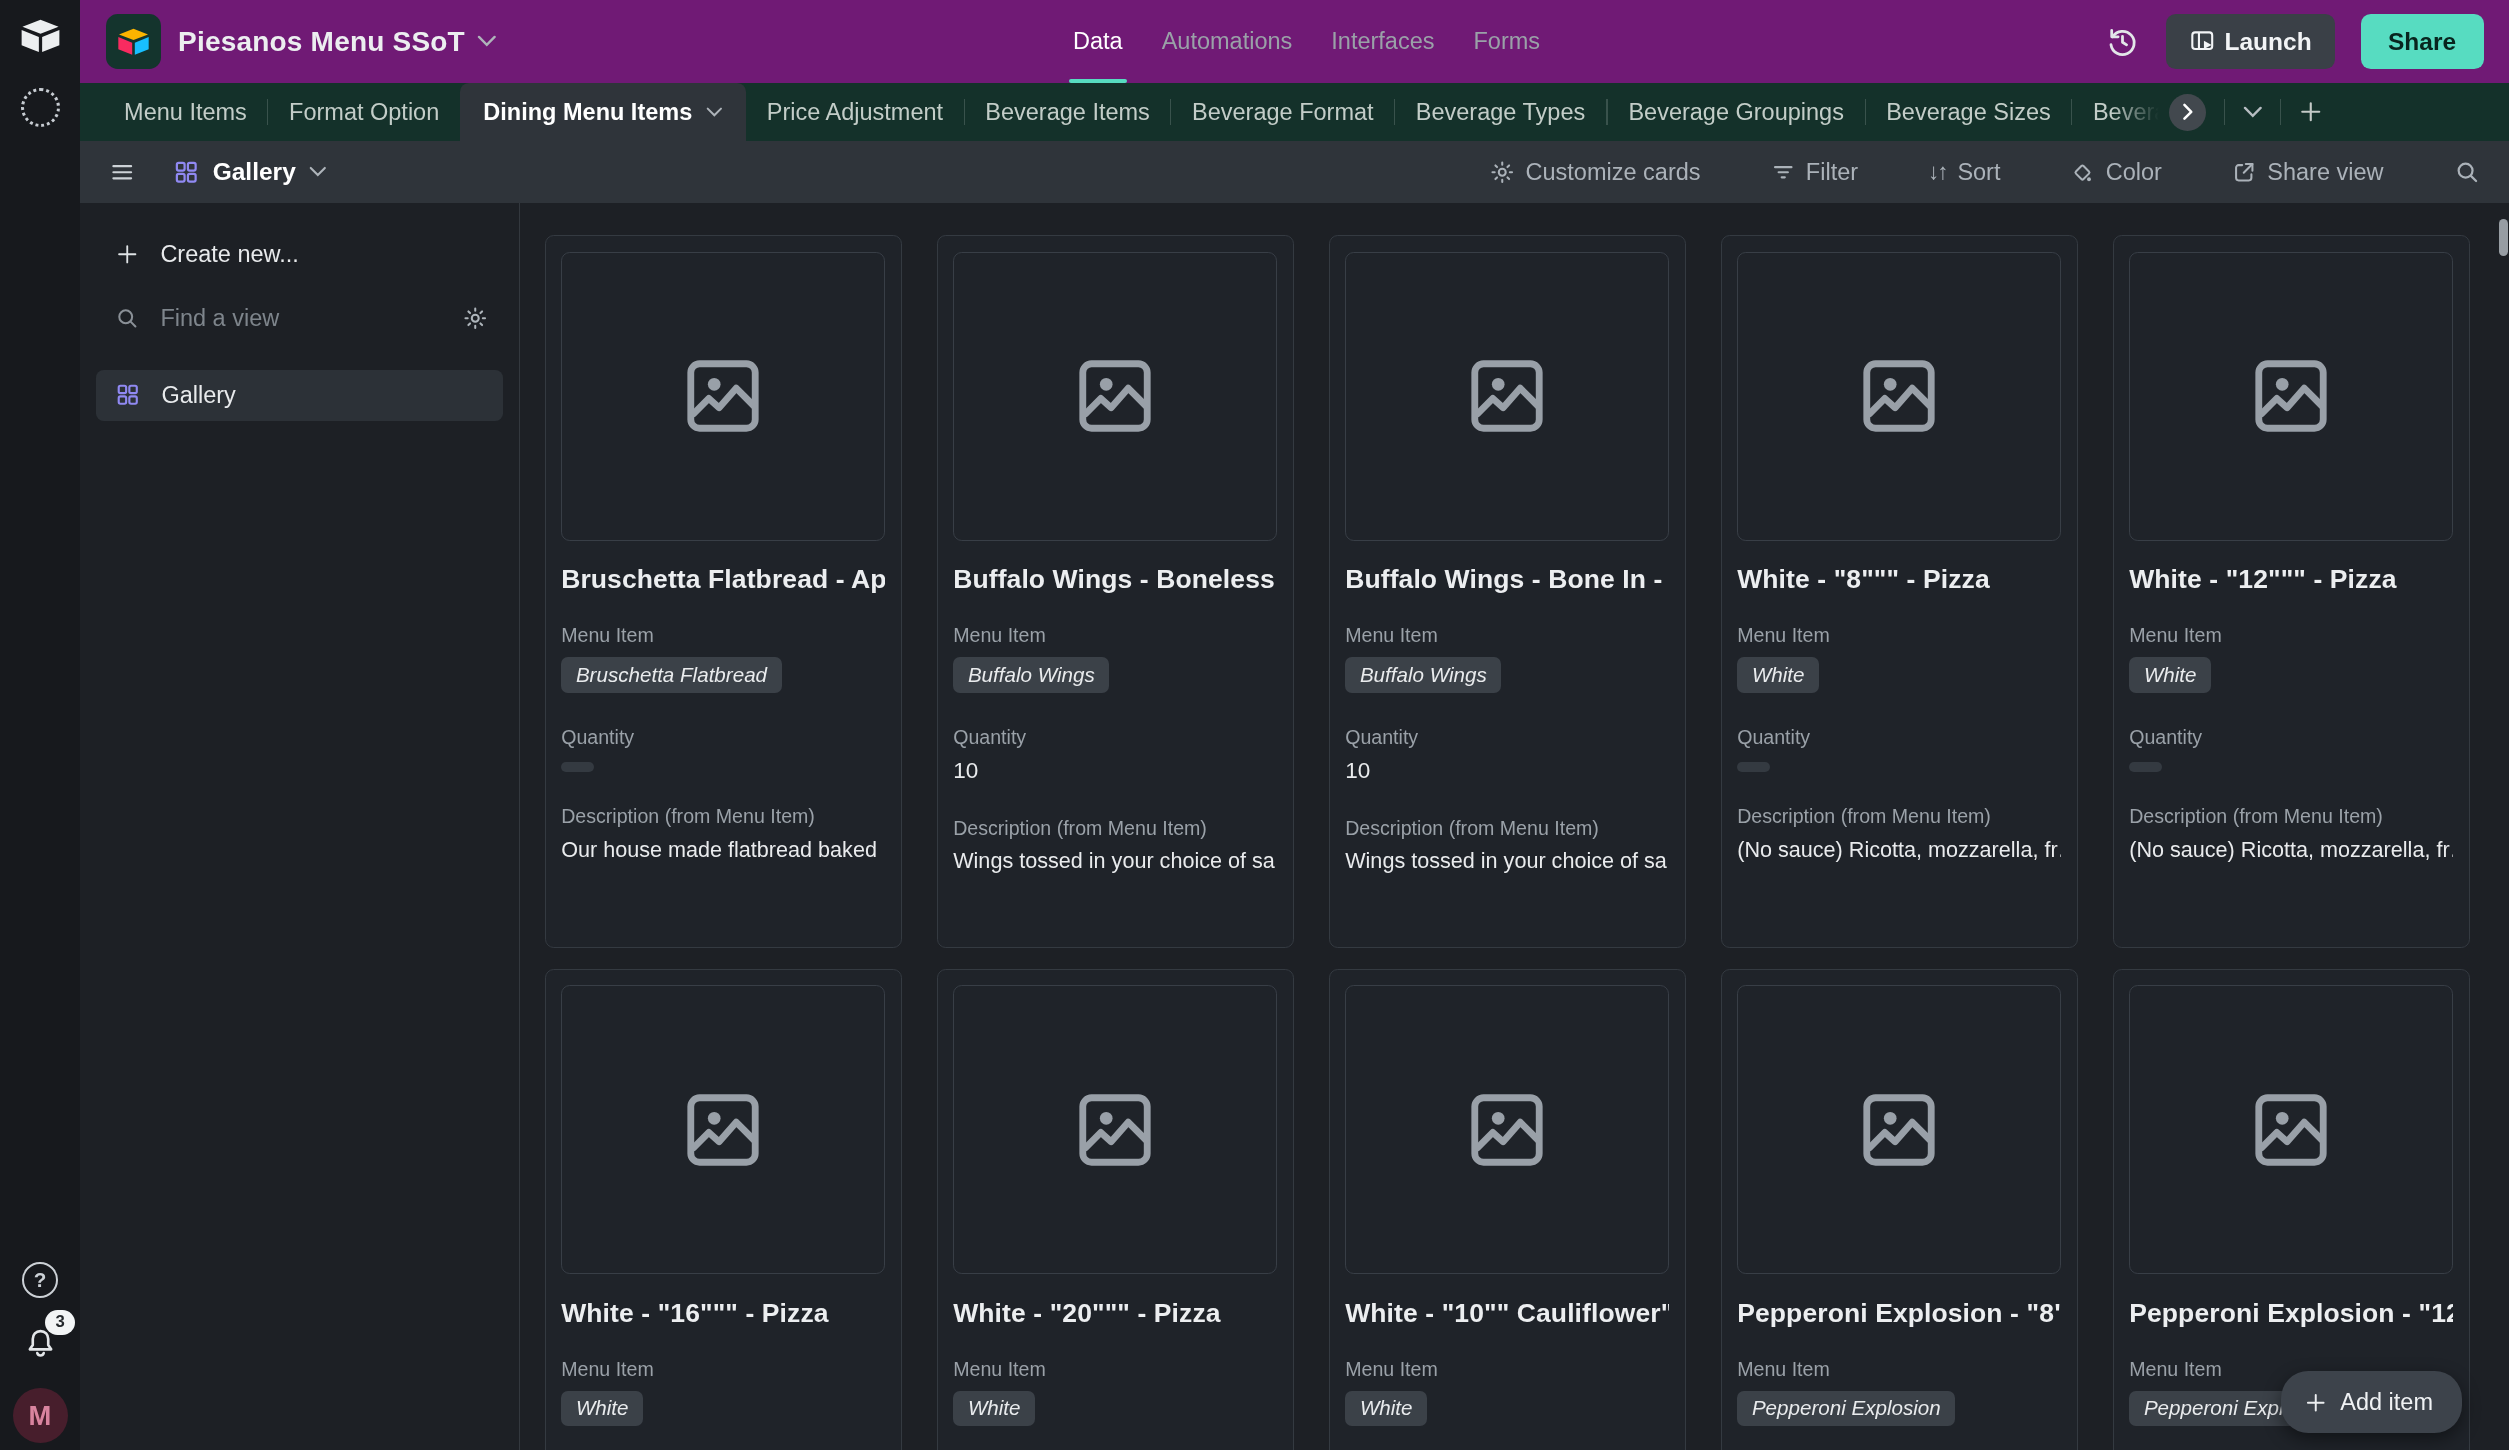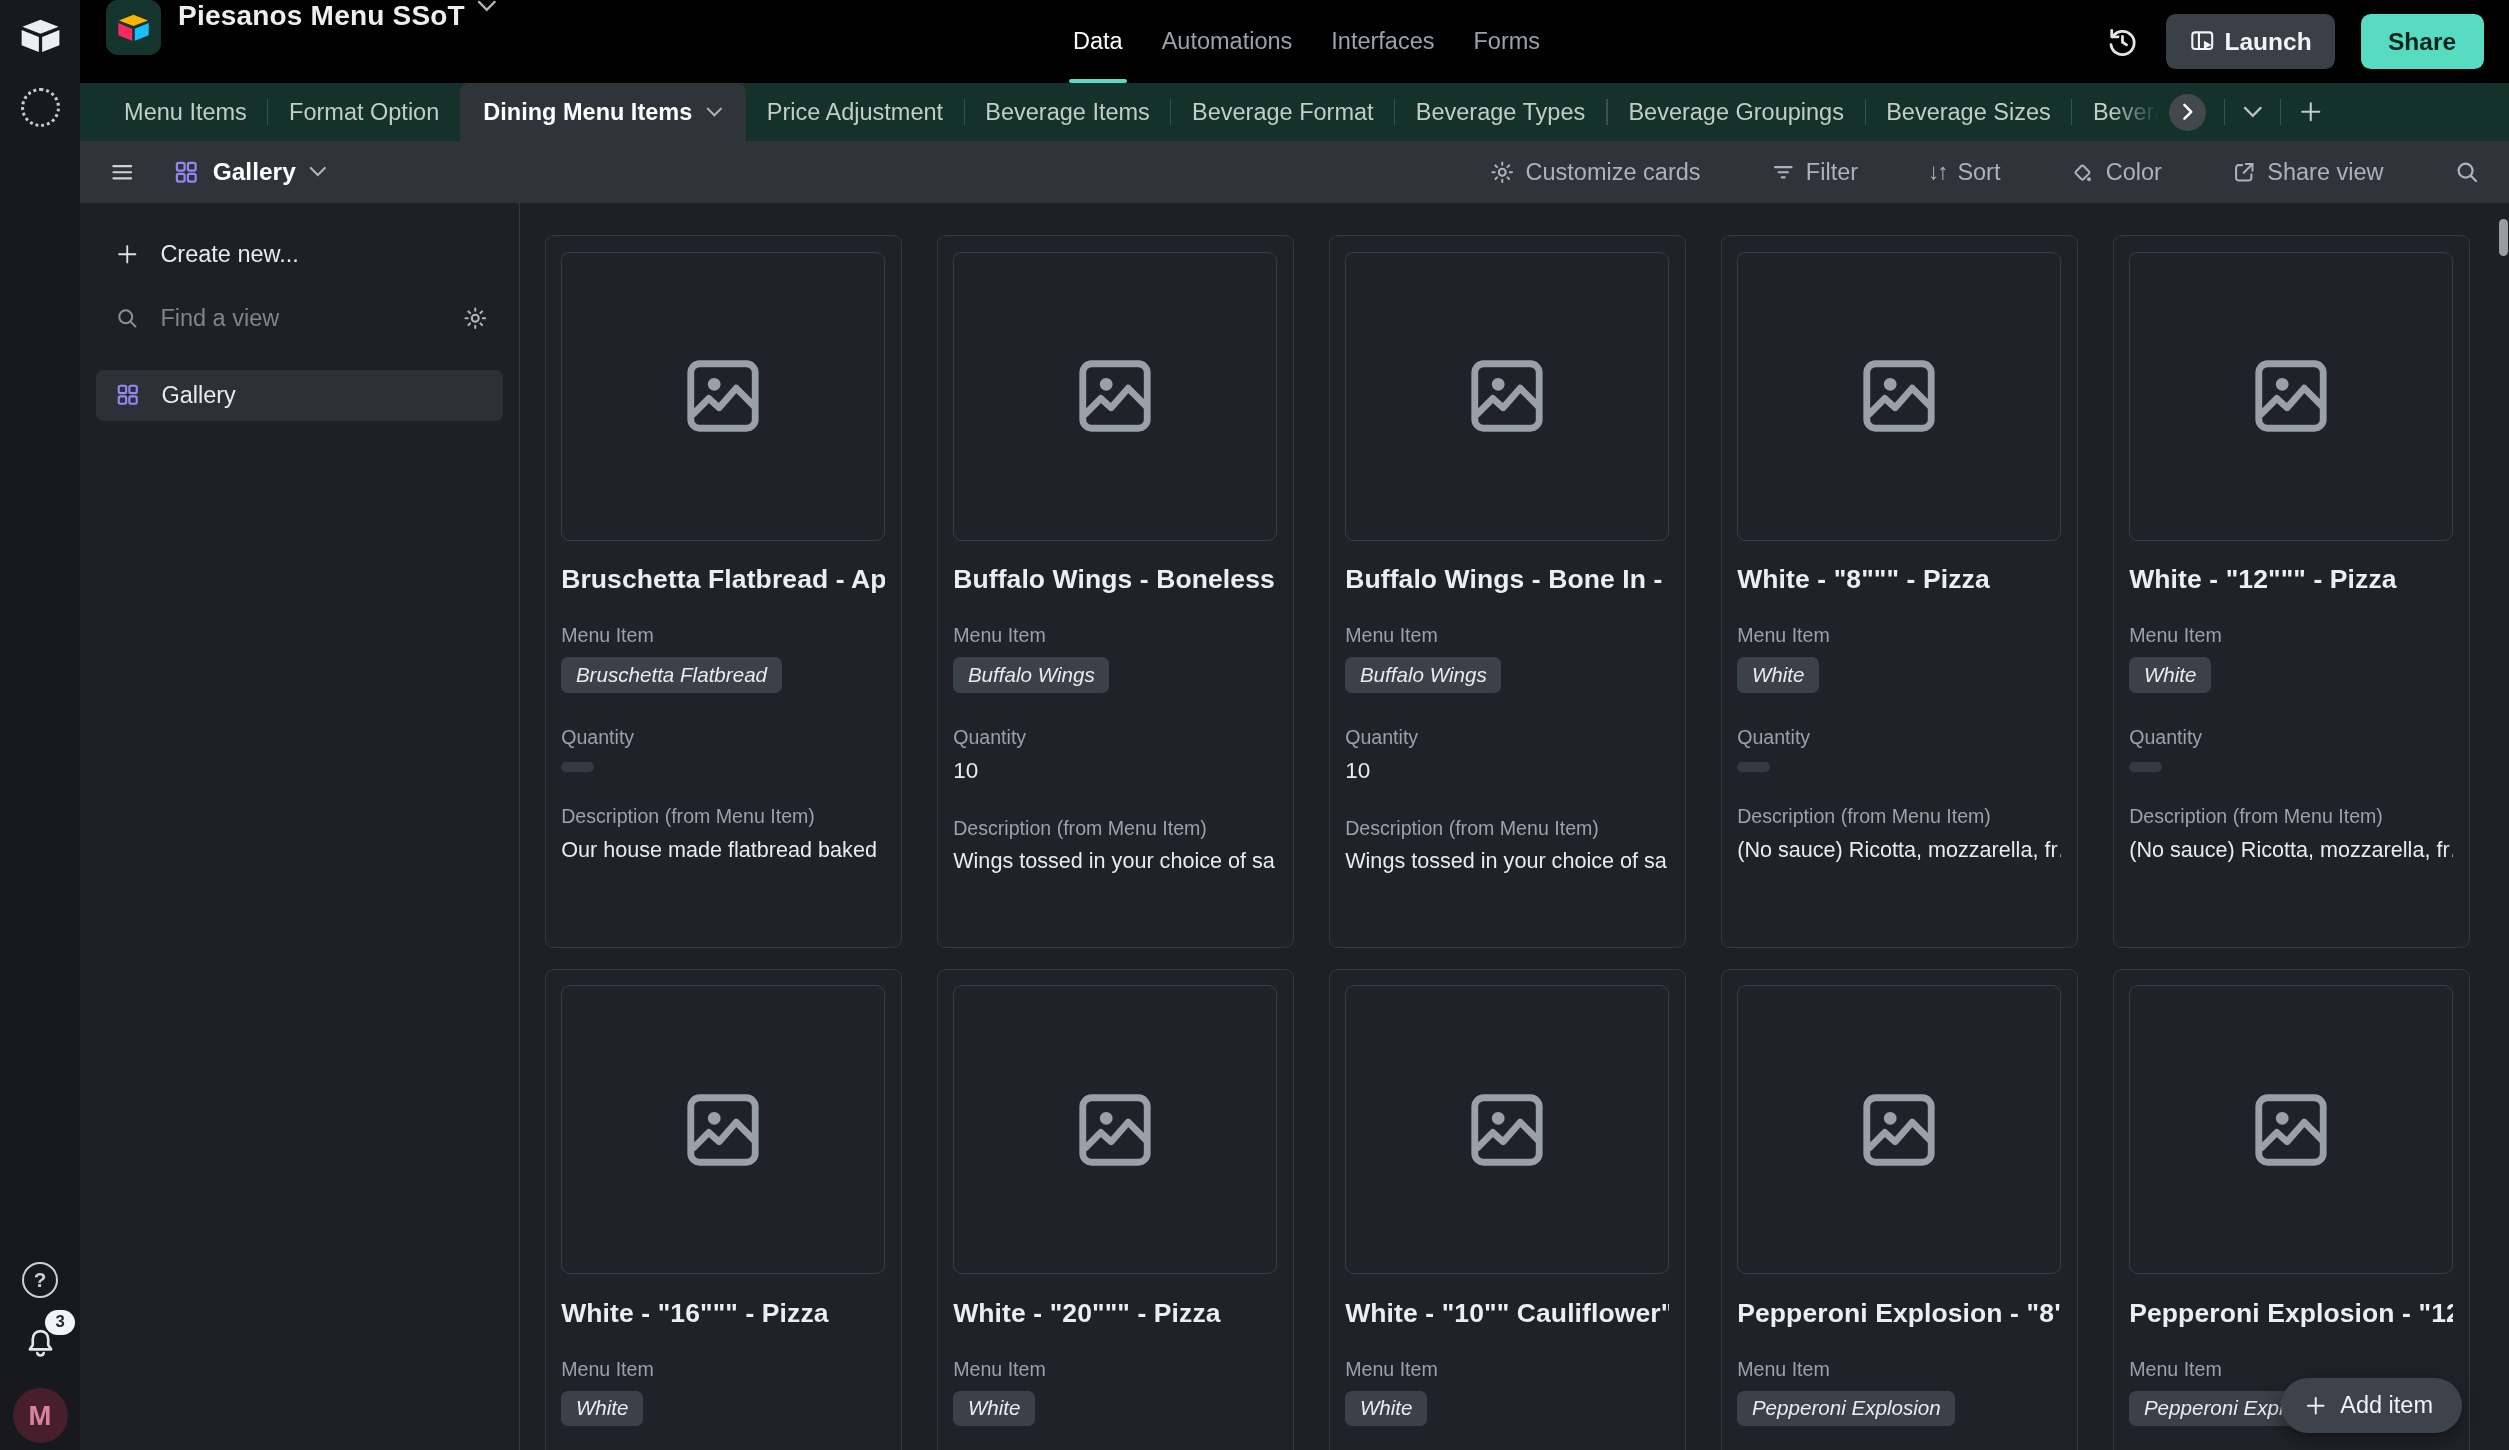--- a/index.html
+++ b/index.html
@@ -37,21 +37,21 @@
   .avatar {
     width:55px; height:55px; border-radius:50%; background:#471e2c;
     color:#d9849f; font-size:27.4px; font-weight:bold;
     display:flex; align-items:center; justify-content:center;
   }
 
   .main { position:absolute; left:80px; top:0; right:0; bottom:0; }
 
   
   .header {
-    height:83px; background:#000000; display:flex; 
+    height:83px; background:#701a75; display:flex; align-items:center;
     padding:0 25.5px; position:relative;
   }
   .base-icon {
     width:55px; height:55px; border-radius:11.8px; background:#14342d;
     display:flex; align-items:center; justify-content:center;
   }
   .base-title { margin-left:17.6px; font-size:28px; font-weight:bold; letter-spacing:0.2px; }
   .title-chev { margin-left:11.8px; }
   .top-nav { position:absolute; left:993px; top:0; bottom:0; display:flex; gap:39px; }
   .top-nav .nav-item {
@@ -152,21 +152,21 @@
   }
   .value { margin-top:8.8px; font-size:22.5px; color:#e9ebed; white-space:nowrap; overflow:hidden; }
   .value.desc { font-size:21.6px; }
   .empty-pill { margin-top:13.7px; width:33px; height:9.8px; border-radius:4.9px; background:#343a41; }
 
   .vscroll {
     position:absolute; right:1px; top:15.7px; width:8.8px; height:37px;
     background:#979da3; border-radius:4.9px;
   }
   .add-item {
-    position:absolute; right:47px; bottom:17.6px; height:55px; border-radius:27.4px;
+    position:absolute; right:47px; bottom:17.6px; height:62px; border-radius:27.4px;
     background:#3d434b; border:none; color:#f0f2f4; font-size:23.5px; font-family:inherit;
     display:flex; align-items:center; gap:12.7px; padding:0 29px 0 23.5px;
     box-shadow:0 5.9px 17.6px rgba(0,0,0,.45);
   }
 </style>
 </head>
 <body>
 
 <div class="rail">
   <span>

